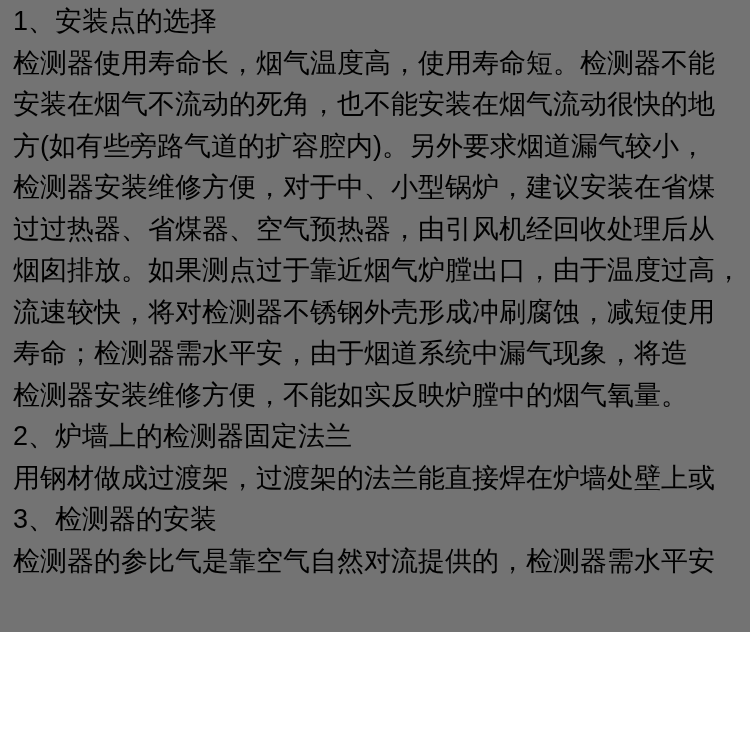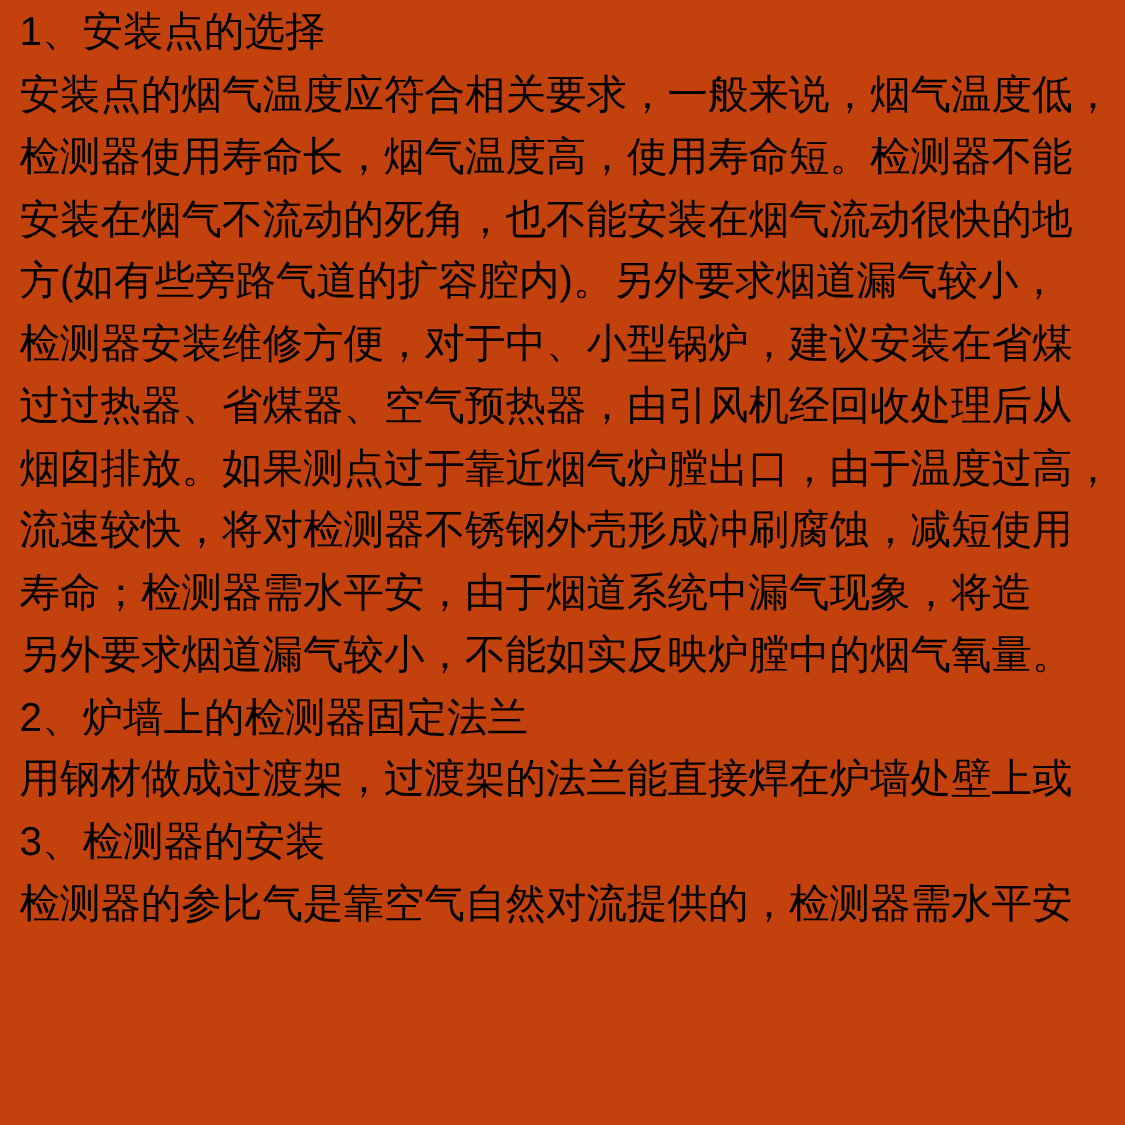--- a/index.html
+++ b/index.html
@@ -3,23 +3,23 @@
 <meta charset="utf-8">
 <style>
   html, body {
     margin: 0;
     padding: 0;
     background: #ffffff;
   }
   .page {
     position: relative;
     width: 750px;
-    height: 750px;
+    height: 632px;
     overflow: hidden;
-    background: #c2410c;
+    background: #737373;
   }
   .doc {
     box-sizing: border-box;
     width: 750px;
     height: 750px;
     padding: 1px 10px 0 13px;
     font-family: "Liberation Sans", "DejaVu Sans", sans-serif;
     color: #000000;
   }
   .t-line {
@@ -33,28 +33,27 @@
   .t-heading {
     font-weight: normal; 
   }
 </style>
 </head>
 <body>
 
 <div class="page">
   <main class="doc" id="doc">
       <div class="t-line t-heading">1、安装点的选择</div>
-      <div class="t-line">安装点的烟气温度应符合相关要求，一般来说，烟气温度低，</div>
       <div class="t-line">检测器使用寿命长，烟气温度高，使用寿命短。检测器不能</div>
       <div class="t-line">安装在烟气不流动的死角，也不能安装在烟气流动很快的地</div>
       <div class="t-line">方(如有些旁路气道的扩容腔内)。另外要求烟道漏气较小，</div>
       <div class="t-line">检测器安装维修方便，对于中、小型锅炉，建议安装在省煤</div>
       <div class="t-line">过过热器、省煤器、空气预热器，由引风机经回收处理后从</div>
       <div class="t-line">烟囱排放。如果测点过于靠近烟气炉膛出口，由于温度过高，</div>
       <div class="t-line">流速较快，将对检测器不锈钢外壳形成冲刷腐蚀，减短使用</div>
       <div class="t-line">寿命；检测器需水平安，由于烟道系统中漏气现象，将造</div>
-      <div class="t-line">另外要求烟道漏气较小，不能如实反映炉膛中的烟气氧量。</div>
+      <div class="t-line">检测器安装维修方便，不能如实反映炉膛中的烟气氧量。</div>
       <div class="t-line t-heading">2、炉墙上的检测器固定法兰</div>
       <div class="t-line">用钢材做成过渡架，过渡架的法兰能直接焊在炉墙处壁上或</div>
       <div class="t-line t-heading">3、检测器的安装</div>
       <div class="t-line">检测器的参比气是靠空气自然对流提供的，检测器需水平安</div>
     </main>
 </div>
 
 </body></html>

